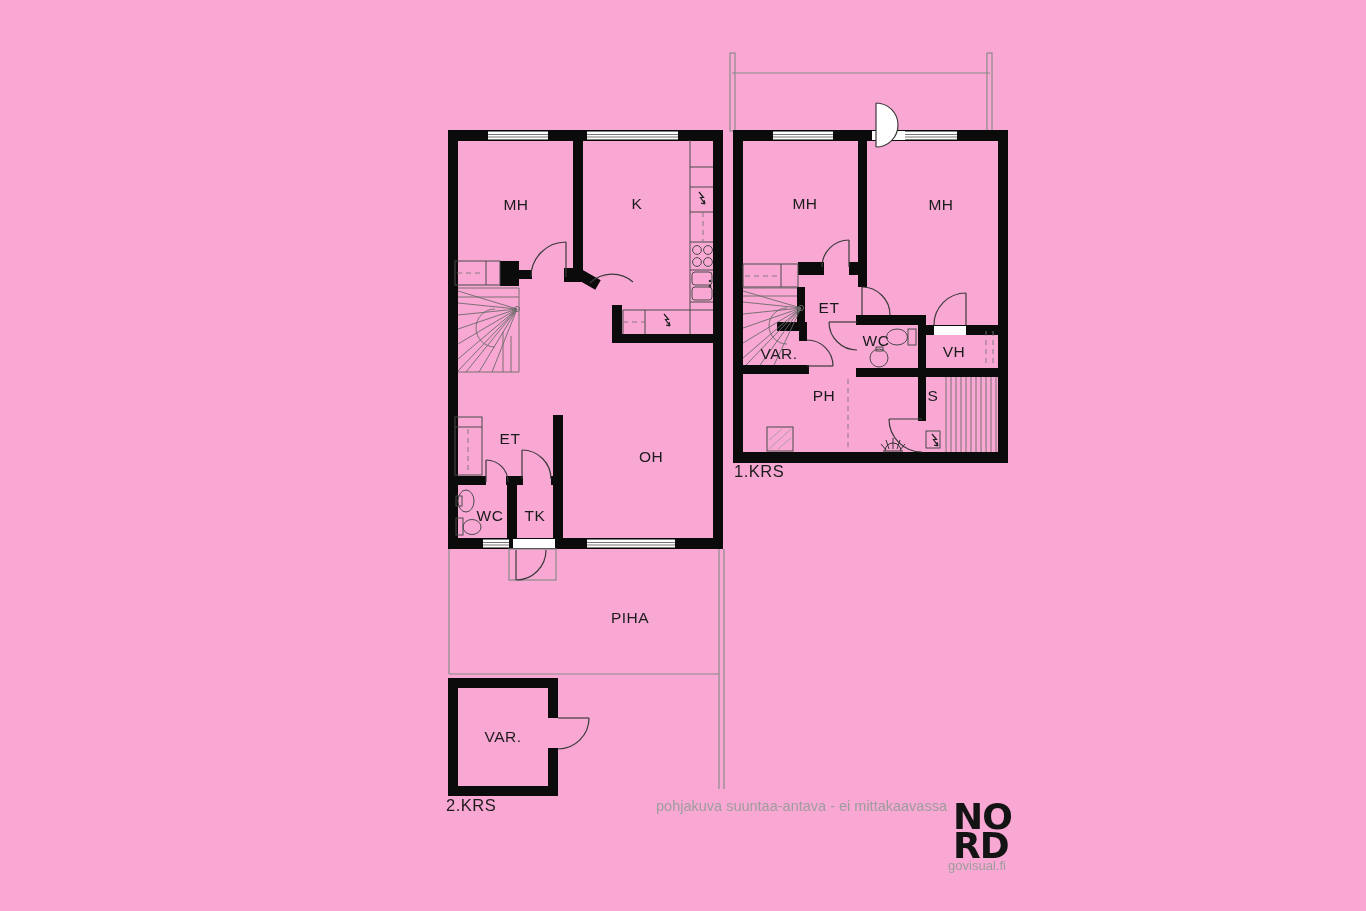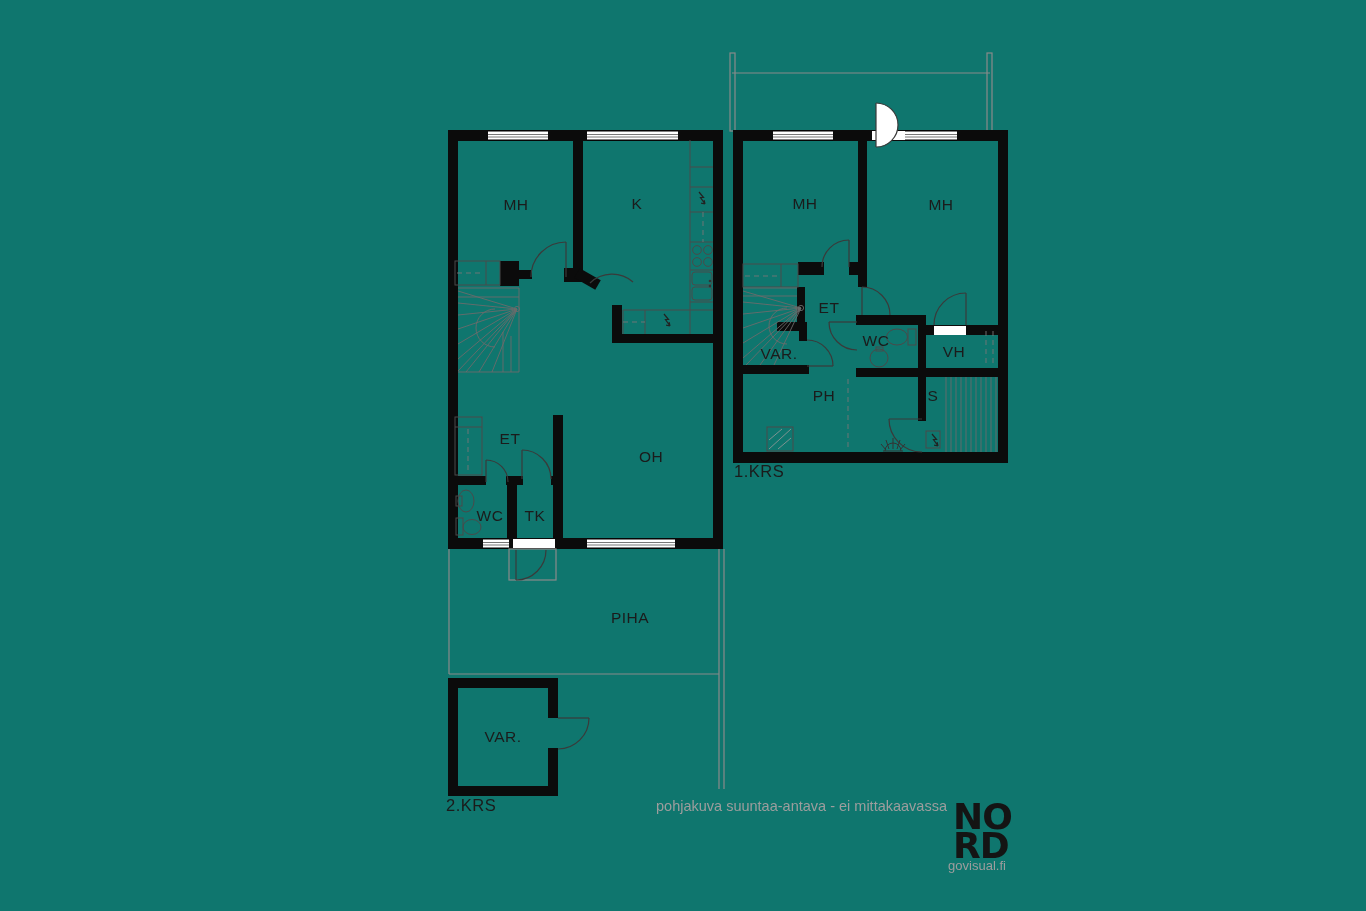--- a/index.html
+++ b/index.html
@@ -1,16 +1,16 @@
 <!DOCTYPE html>
 <html><head>
 <meta charset="utf-8">
 <style>
   html,body{margin:0;padding:0;background:#fff;}
-  .canvas{position:relative;width:1366px;height:911px;background:#0f766e;overflow:hidden;
+  .canvas{position:relative;width:1366px;height:911px;background:#f9a8d4;overflow:hidden;
           font-family:"Liberation Sans", sans-serif;}
   svg text{font-family:"Liberation Sans", sans-serif;fill:#1b1b1b;}
   text.room{font-size:15.5px;letter-spacing:.5px;}
   text.floor{font-size:16.5px;letter-spacing:.5px;}
   text.muted{fill:#9d9d9d;}
   text.brand{font-family:"DejaVu Sans", sans-serif;font-weight:bold;font-size:36px;fill:#141414;letter-spacing:-1px;}
   text.brandsub{font-size:13px;fill:#9d9d9d;}
   .wall{fill:#0b0b0b;}
   .win{fill:#ffffff;}
   .door{fill:none;stroke:#3a3a3a;stroke-width:1.2;}

